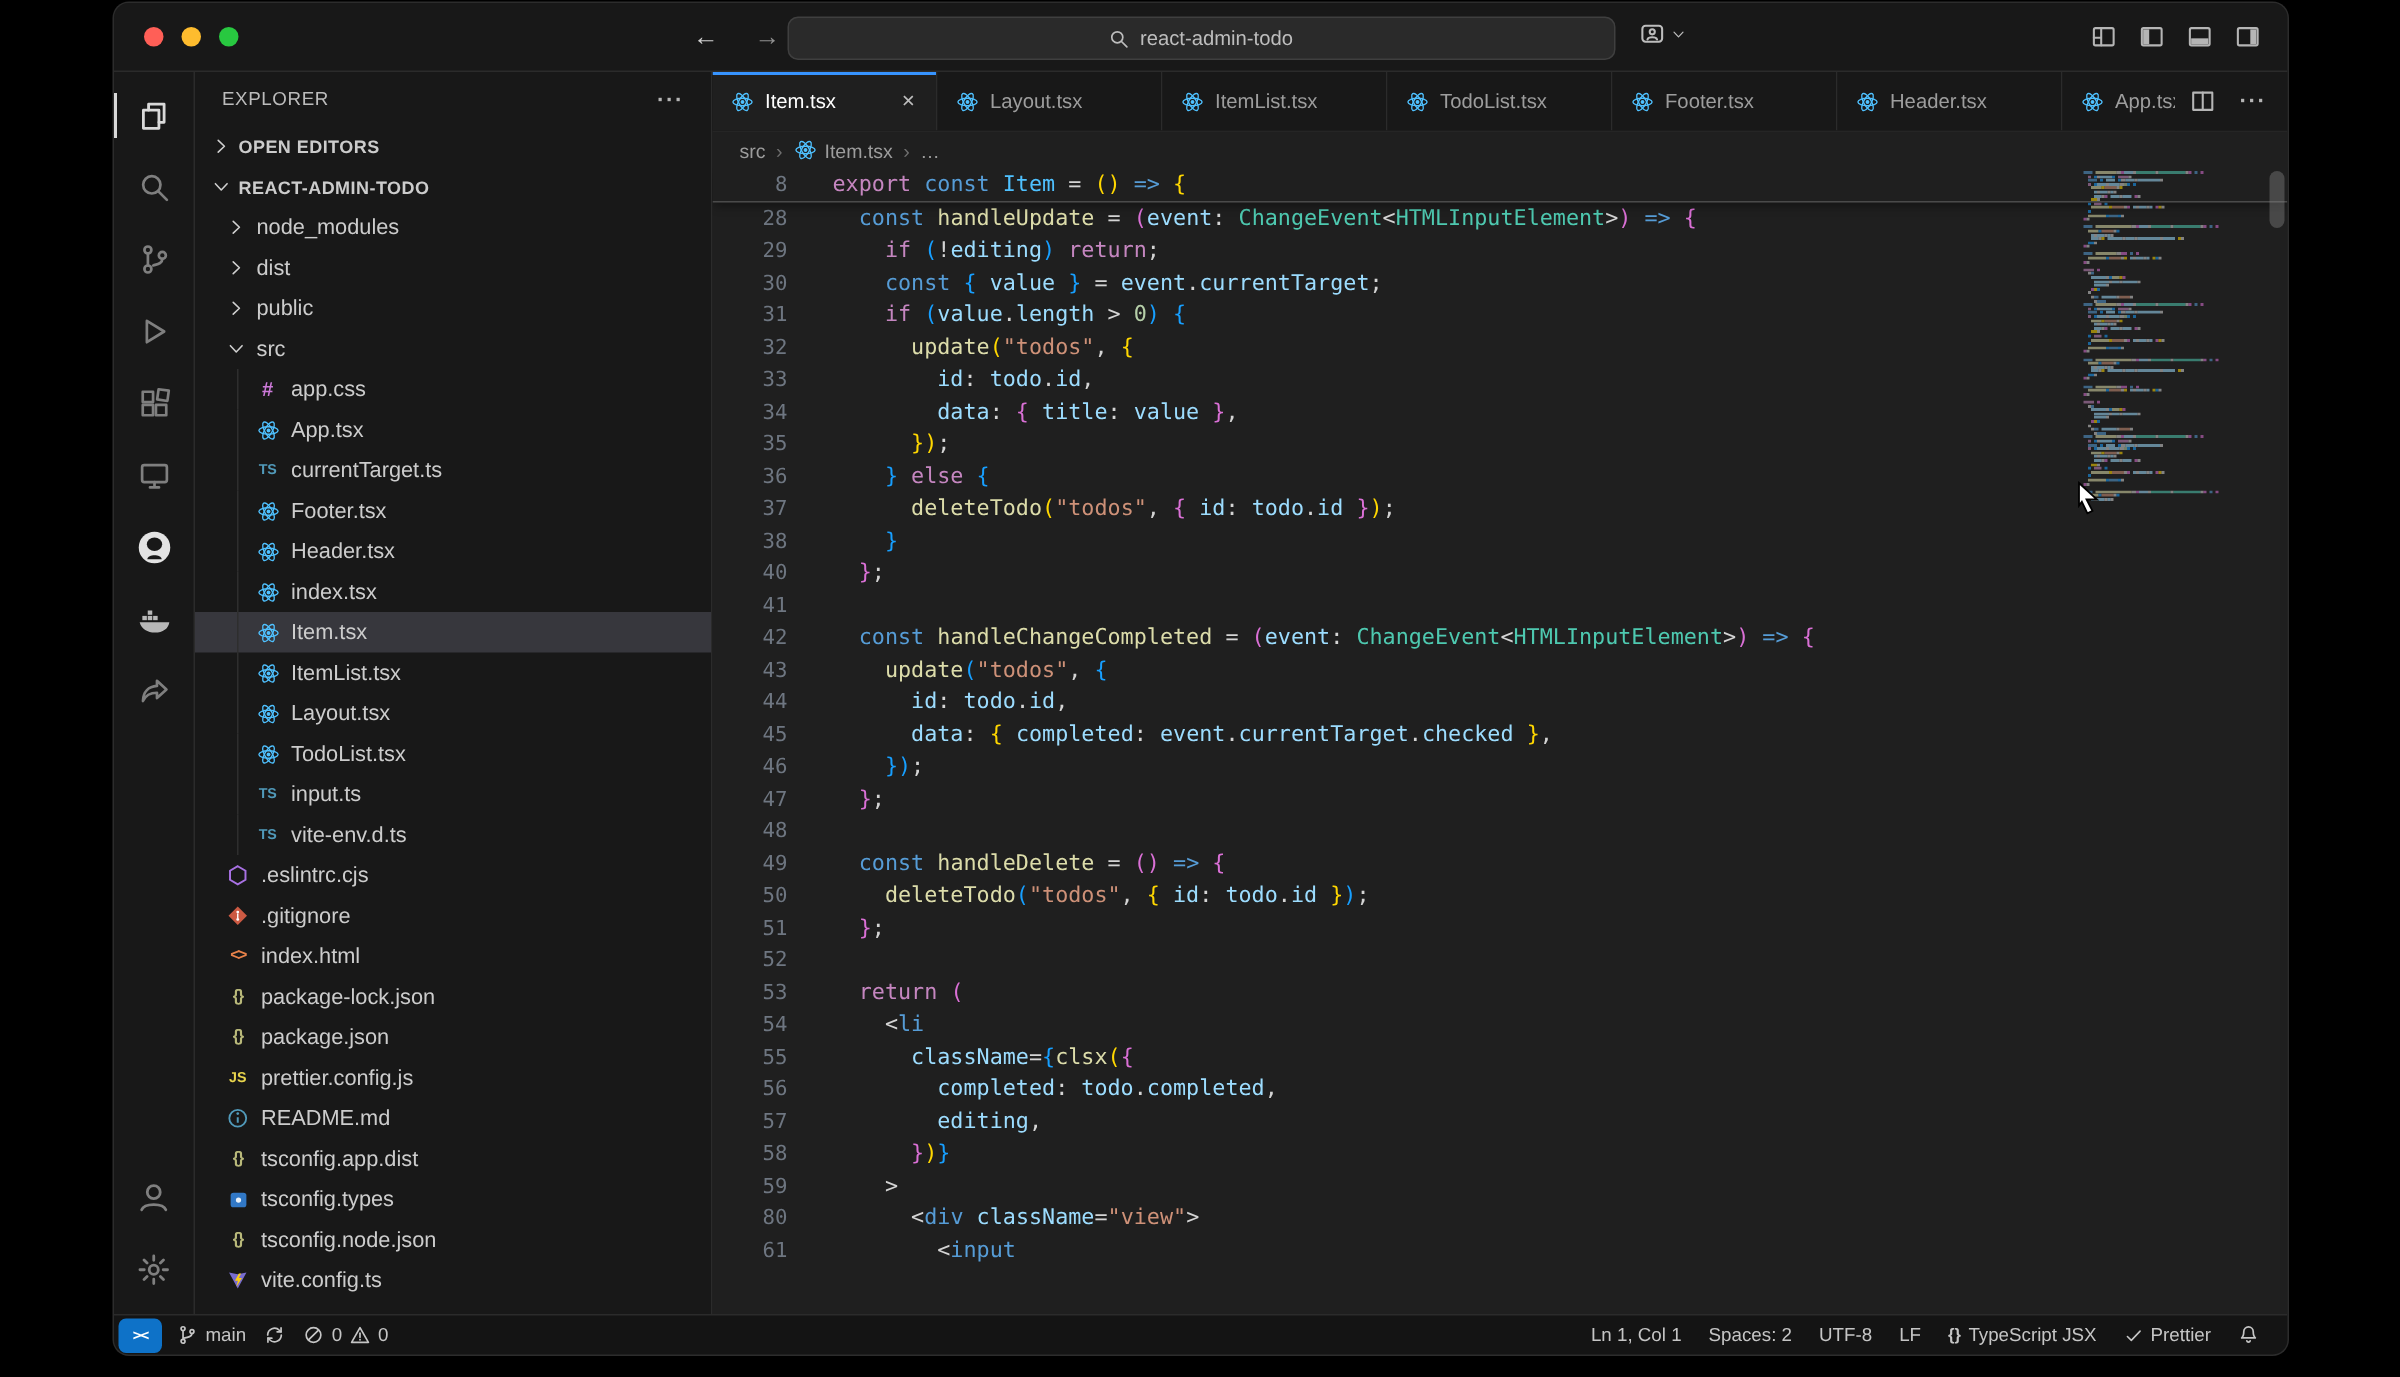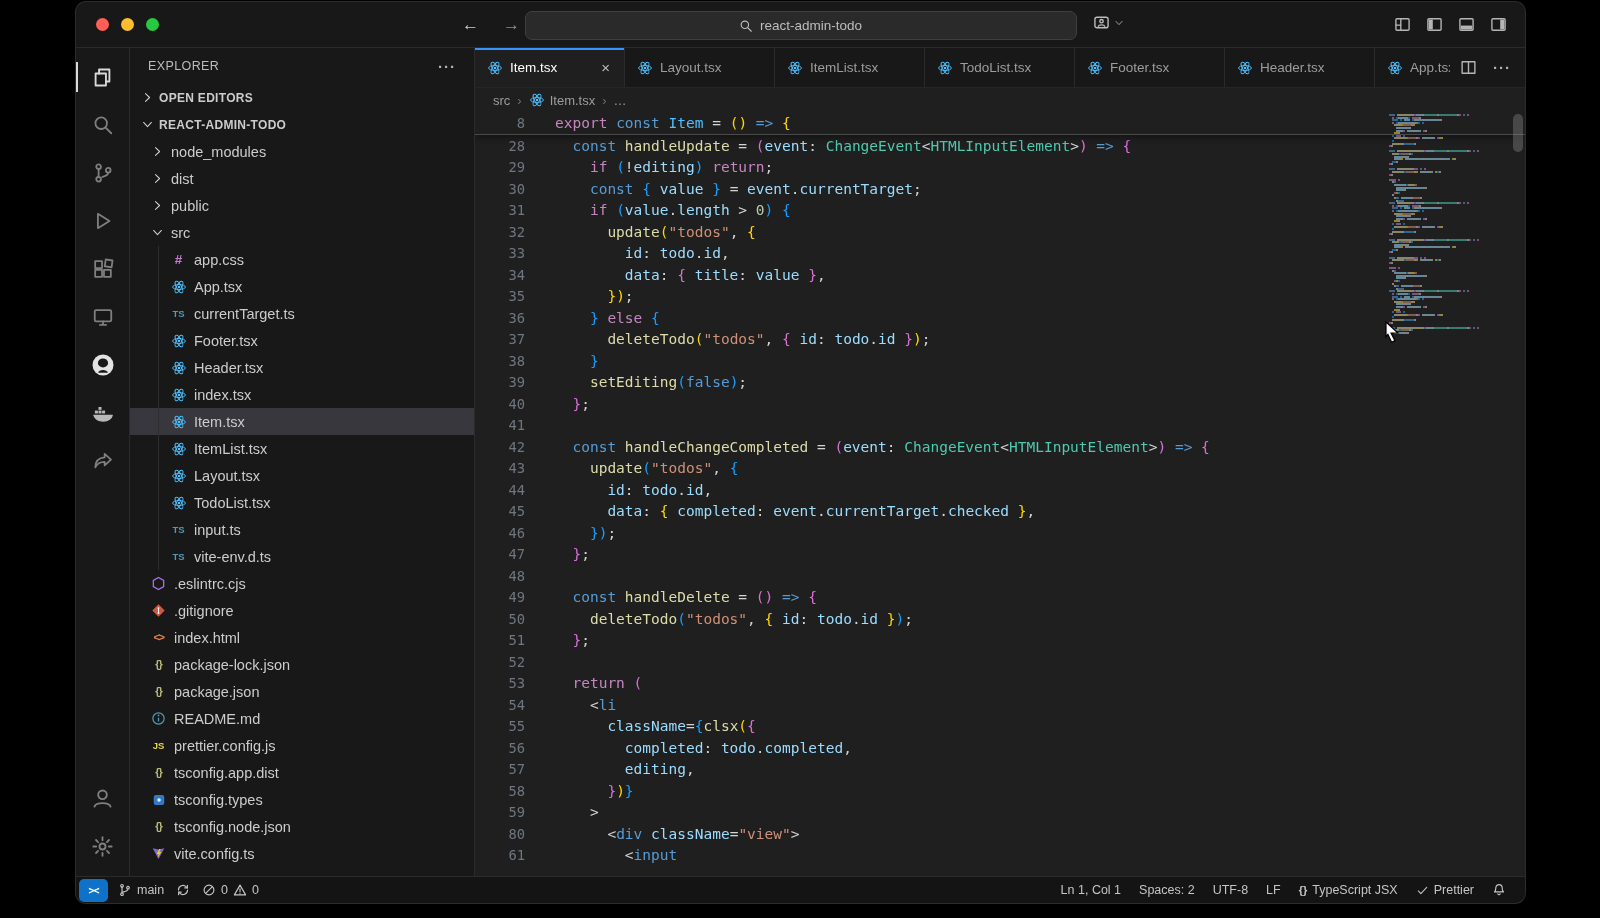--- a/index.html
+++ b/index.html
@@ -474,33 +474,33 @@
             <span>package-lock.json</span>
           </div>
           <div class="tree-row">
             <span class="file-icon icon">
               <span class="fi fi-json">{}</span>
             </span>
             <span>package.json</span>
           </div>
           <div class="tree-row">
             <span class="file-icon icon">
+              <span class="fi fi-js">JS</span>
+            </span>
+            <span>prettier.config.js</span>
+          </div>
+          <div class="tree-row">
+            <span class="file-icon icon">
               <svg width="15" height="15" viewBox="0 0 16 16">
                 <circle cx="8" cy="8" r="6" fill="none" stroke="#519ABA" stroke-width="1.3"></circle>
                 <path d="M8 7.2v4" stroke="#519ABA" stroke-width="1.4"></path>
                 <circle cx="8" cy="4.7" r=".95" fill="#519ABA"></circle>
               </svg>
             </span>
             <span>README.md</span>
-          </div>
-          <div class="tree-row">
-            <span class="file-icon icon">
-              <span class="fi fi-js">JS</span>
-            </span>
-            <span>prettier.config.js</span>
           </div>
           <div class="tree-row">
             <span class="file-icon icon">
               <span class="fi fi-json">{}</span>
             </span>
             <span>tsconfig.app.dist</span>
           </div>
           <div class="tree-row">
             <span class="file-icon icon">
               <svg width="14" height="14" viewBox="0 0 16 16">
@@ -669,21 +669,20 @@
             <div class="code-line"><span class="lnum">29</span><span class="ltext">    <span class="tk-kw">if</span> <span class="tk-b3">(</span><span class="tk-pn">!</span><span class="tk-vr">editing</span><span class="tk-b3">)</span> <span class="tk-kw">return</span><span class="tk-pn">;</span></span></div>
             <div class="code-line"><span class="lnum">30</span><span class="ltext">    <span class="tk-st">const</span> <span class="tk-b3">{</span> <span class="tk-vr">value</span> <span class="tk-b3">}</span><span class="tk-pn"> = </span><span class="tk-vr">event</span><span class="tk-pn">.</span><span class="tk-vr">currentTarget</span><span class="tk-pn">;</span></span></div>
             <div class="code-line"><span class="lnum">31</span><span class="ltext">    <span class="tk-kw">if</span> <span class="tk-b3">(</span><span class="tk-vr">value</span><span class="tk-pn">.</span><span class="tk-vr">length</span><span class="tk-pn"> &gt; </span><span class="tk-num">0</span><span class="tk-b3">)</span> <span class="tk-b3">{</span></span></div>
             <div class="code-line"><span class="lnum">32</span><span class="ltext">      <span class="tk-fn">update</span><span class="tk-b1">(</span><span class="tk-str">"todos"</span><span class="tk-pn">, </span><span class="tk-b1">{</span></span></div>
             <div class="code-line"><span class="lnum">33</span><span class="ltext">        <span class="tk-vr">id</span><span class="tk-pn">: </span><span class="tk-vr">todo</span><span class="tk-pn">.</span><span class="tk-vr">id</span><span class="tk-pn">,</span></span></div>
             <div class="code-line"><span class="lnum">34</span><span class="ltext">        <span class="tk-vr">data</span><span class="tk-pn">: </span><span class="tk-b2">{</span> <span class="tk-vr">title</span><span class="tk-pn">: </span><span class="tk-vr">value</span> <span class="tk-b2">}</span><span class="tk-pn">,</span></span></div>
             <div class="code-line"><span class="lnum">35</span><span class="ltext">      <span class="tk-b1">}</span><span class="tk-b1">)</span><span class="tk-pn">;</span></span></div>
             <div class="code-line"><span class="lnum">36</span><span class="ltext">    <span class="tk-b3">}</span> <span class="tk-kw">else</span> <span class="tk-b3">{</span></span></div>
             <div class="code-line"><span class="lnum">37</span><span class="ltext">      <span class="tk-fn">deleteTodo</span><span class="tk-b1">(</span><span class="tk-str">"todos"</span><span class="tk-pn">, </span><span class="tk-b2">{</span> <span class="tk-vr">id</span><span class="tk-pn">: </span><span class="tk-vr">todo</span><span class="tk-pn">.</span><span class="tk-vr">id</span> <span class="tk-b2">}</span><span class="tk-b1">)</span><span class="tk-pn">;</span></span></div>
             <div class="code-line"><span class="lnum">38</span><span class="ltext">    <span class="tk-b3">}</span></span></div>
-            <div class="code-line"><span class="lnum">39</span><span class="ltext">    <span class="tk-fn">setEditing</span><span class="tk-b3">(</span><span class="tk-st">false</span><span class="tk-b3">)</span><span class="tk-pn">;</span></span></div>
             <div class="code-line"><span class="lnum">40</span><span class="ltext">  <span class="tk-b2">}</span><span class="tk-pn">;</span></span></div>
             <div class="code-line"><span class="lnum">41</span><span class="ltext"></span></div>
             <div class="code-line"><span class="lnum">42</span><span class="ltext">  <span class="tk-st">const</span> <span class="tk-fn">handleChangeCompleted</span><span class="tk-pn"> = </span><span class="tk-b2">(</span><span class="tk-vr">event</span><span class="tk-pn">: </span><span class="tk-ty">ChangeEvent</span><span class="tk-pn">&lt;</span><span class="tk-ty">HTMLInputElement</span><span class="tk-pn">&gt;</span><span class="tk-b2">)</span> <span class="tk-st">=&gt;</span> <span class="tk-b2">{</span></span></div>
             <div class="code-line"><span class="lnum">43</span><span class="ltext">    <span class="tk-fn">update</span><span class="tk-b3">(</span><span class="tk-str">"todos"</span><span class="tk-pn">, </span><span class="tk-b3">{</span></span></div>
             <div class="code-line"><span class="lnum">44</span><span class="ltext">      <span class="tk-vr">id</span><span class="tk-pn">: </span><span class="tk-vr">todo</span><span class="tk-pn">.</span><span class="tk-vr">id</span><span class="tk-pn">,</span></span></div>
             <div class="code-line"><span class="lnum">45</span><span class="ltext">      <span class="tk-vr">data</span><span class="tk-pn">: </span><span class="tk-b1">{</span> <span class="tk-vr">completed</span><span class="tk-pn">: </span><span class="tk-vr">event</span><span class="tk-pn">.</span><span class="tk-vr">currentTarget</span><span class="tk-pn">.</span><span class="tk-vr">checked</span> <span class="tk-b1">}</span><span class="tk-pn">,</span></span></div>
             <div class="code-line"><span class="lnum">46</span><span class="ltext">    <span class="tk-b3">}</span><span class="tk-b3">)</span><span class="tk-pn">;</span></span></div>
             <div class="code-line"><span class="lnum">47</span><span class="ltext">  <span class="tk-b2">}</span><span class="tk-pn">;</span></span></div>
             <div class="code-line"><span class="lnum">48</span><span class="ltext"></span></div>
             <div class="code-line"><span class="lnum">49</span><span class="ltext">  <span class="tk-st">const</span> <span class="tk-fn">handleDelete</span><span class="tk-pn"> = </span><span class="tk-b2">(</span><span class="tk-b2">)</span> <span class="tk-st">=&gt;</span> <span class="tk-b2">{</span></span></div>

